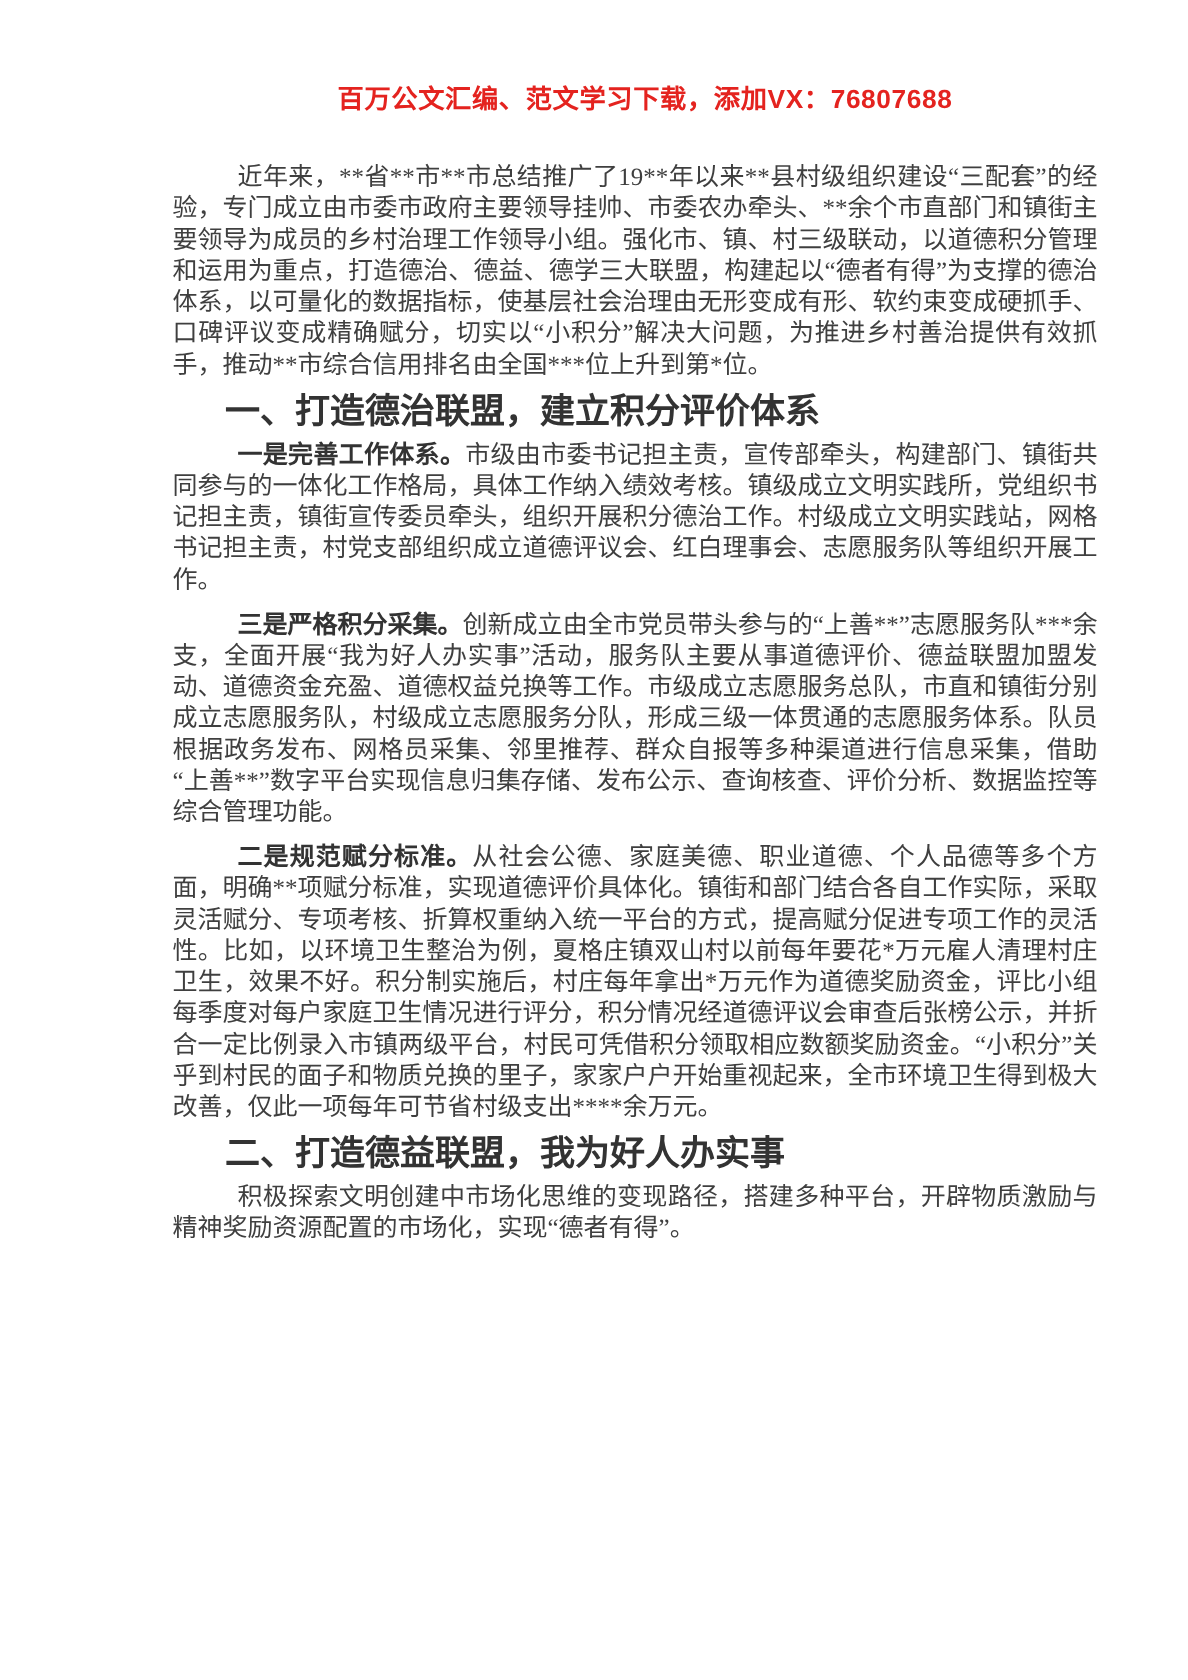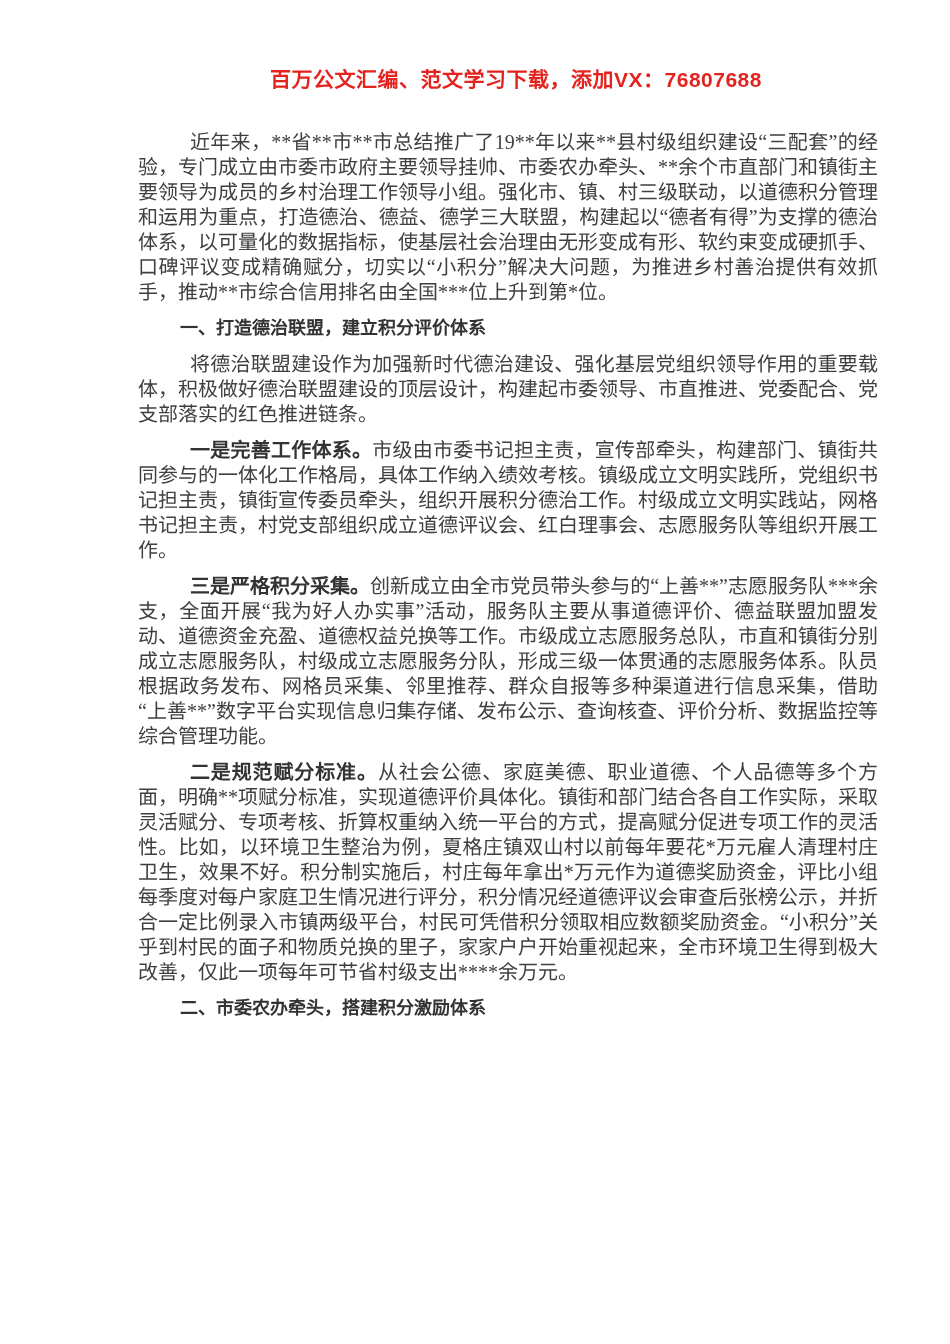--- a/index.html
+++ b/index.html
@@ -40,21 +40,21 @@
   }
   .doc p.para {
     margin: 0 16px 11px 0;
     text-indent: 52px;
   }
   .doc .heading {
     margin: 0 0 11px 0;
     text-indent: 42px;
     font-family: "Liberation Sans", "DejaVu Sans", sans-serif;
     font-weight: 700;
-    font-size: 18px;
+    font-size: 28px;
     line-height: 25px;
     color: #333333;
     text-align: left;
   }
   .doc .lead {
     font-family: Liberation Serif, serif;
     font-weight: 700;
     color: #333333;
   }
 </style>
@@ -64,26 +64,26 @@
 <div class="page">
 
   <div class="banner">百万公文汇编、范文学习下载，添加VX：76807688</div>
 
   <div class="doc">
 
     <p class="para">近年来，**省**市**市总结推广了19**年以来**县村级组织建设“三配套”的经验，专门成立由市委市政府主要领导挂帅、市委农办牵头、**余个市直部门和镇街主要领导为成员的乡村治理工作领导小组。强化市、镇、村三级联动，以道德积分管理和运用为重点，打造德治、德益、德学三大联盟，构建起以“德者有得”为支撑的德治体系，以可量化的数据指标，使基层社会治理由无形变成有形、软约束变成硬抓手、口碑评议变成精确赋分，切实以“小积分”解决大问题，为推进乡村善治提供有效抓手，推动**市综合信用排名由全国***位上升到第*位。</p>
 
     <div class="heading">一、打造德治联盟，建立积分评价体系</div>
 
-    <p class="para">将德治联盟建设作为加强新时代德治建设、强化基层党组织领导作用的重要载体，积极做好德治联盟建设的顶层设计，构建起市委领导、市直推进、党委配合、党支部落实的红色推进链条。</p>
 
     <p class="para"><span class="lead">一是完善工作体系。</span><span>市级由市委书记担主责，宣传部牵头，构建部门、镇街共同参与的一体化工作格局，具体工作纳入绩效考核。镇级成立文明实践所，党组织书记担主责，镇街宣传委员牵头，组织开展积分德治工作。村级成立文明实践站，网格书记担主责，村党支部组织成立道德评议会、红白理事会、志愿服务队等组织开展工作。</span></p>
 
     <p class="para"><span class="lead">三是严格积分采集。</span><span>创新成立由全市党员带头参与的“上善**”志愿服务队***余支，全面开展“我为好人办实事”活动，服务队主要从事道德评价、德益联盟加盟发动、道德资金充盈、道德权益兑换等工作。市级成立志愿服务总队，市直和镇街分别成立志愿服务队，村级成立志愿服务分队，形成三级一体贯通的志愿服务体系。队员根据政务发布、网格员采集、邻里推荐、群众自报等多种渠道进行信息采集，借助“上善**”数字平台实现信息归集存储、发布公示、查询核查、评价分析、数据监控等综合管理功能。</span></p>
 
     <p class="para"><span class="lead">二是规范赋分标准。</span><span>从社会公德、家庭美德、职业道德、个人品德等多个方面，明确**项赋分标准，实现道德评价具体化。镇街和部门结合各自工作实际，采取灵活赋分、专项考核、折算权重纳入统一平台的方式，提高赋分促进专项工作的灵活性。比如，以环境卫生整治为例，夏格庄镇双山村以前每年要花*万元雇人清理村庄卫生，效果不好。积分制实施后，村庄每年拿出*万元作为道德奖励资金，评比小组每季度对每户家庭卫生情况进行评分，积分情况经道德评议会审查后张榜公示，并折合一定比例录入市镇两级平台，村民可凭借积分领取相应数额奖励资金。“小积分”关乎到村民的面子和物质兑换的里子，家家户户开始重视起来，全市环境卫生得到极大改善，仅此一项每年可节省村级支出****余万元。</span></p>
 
-    <div class="heading">二、市委农办牵头，搭建积分激励体系</div>
+    <div class="heading">二、打造德益联盟，我为好人办实事</div>
 
+    <p class="para">积极探索文明创建中市场化思维的变现路径，搭建多种平台，开辟物质激励与精神奖励资源配置的市场化，实现“德者有得”。</p>
 
 
   </div>
 </div>
 
 </body></html>

